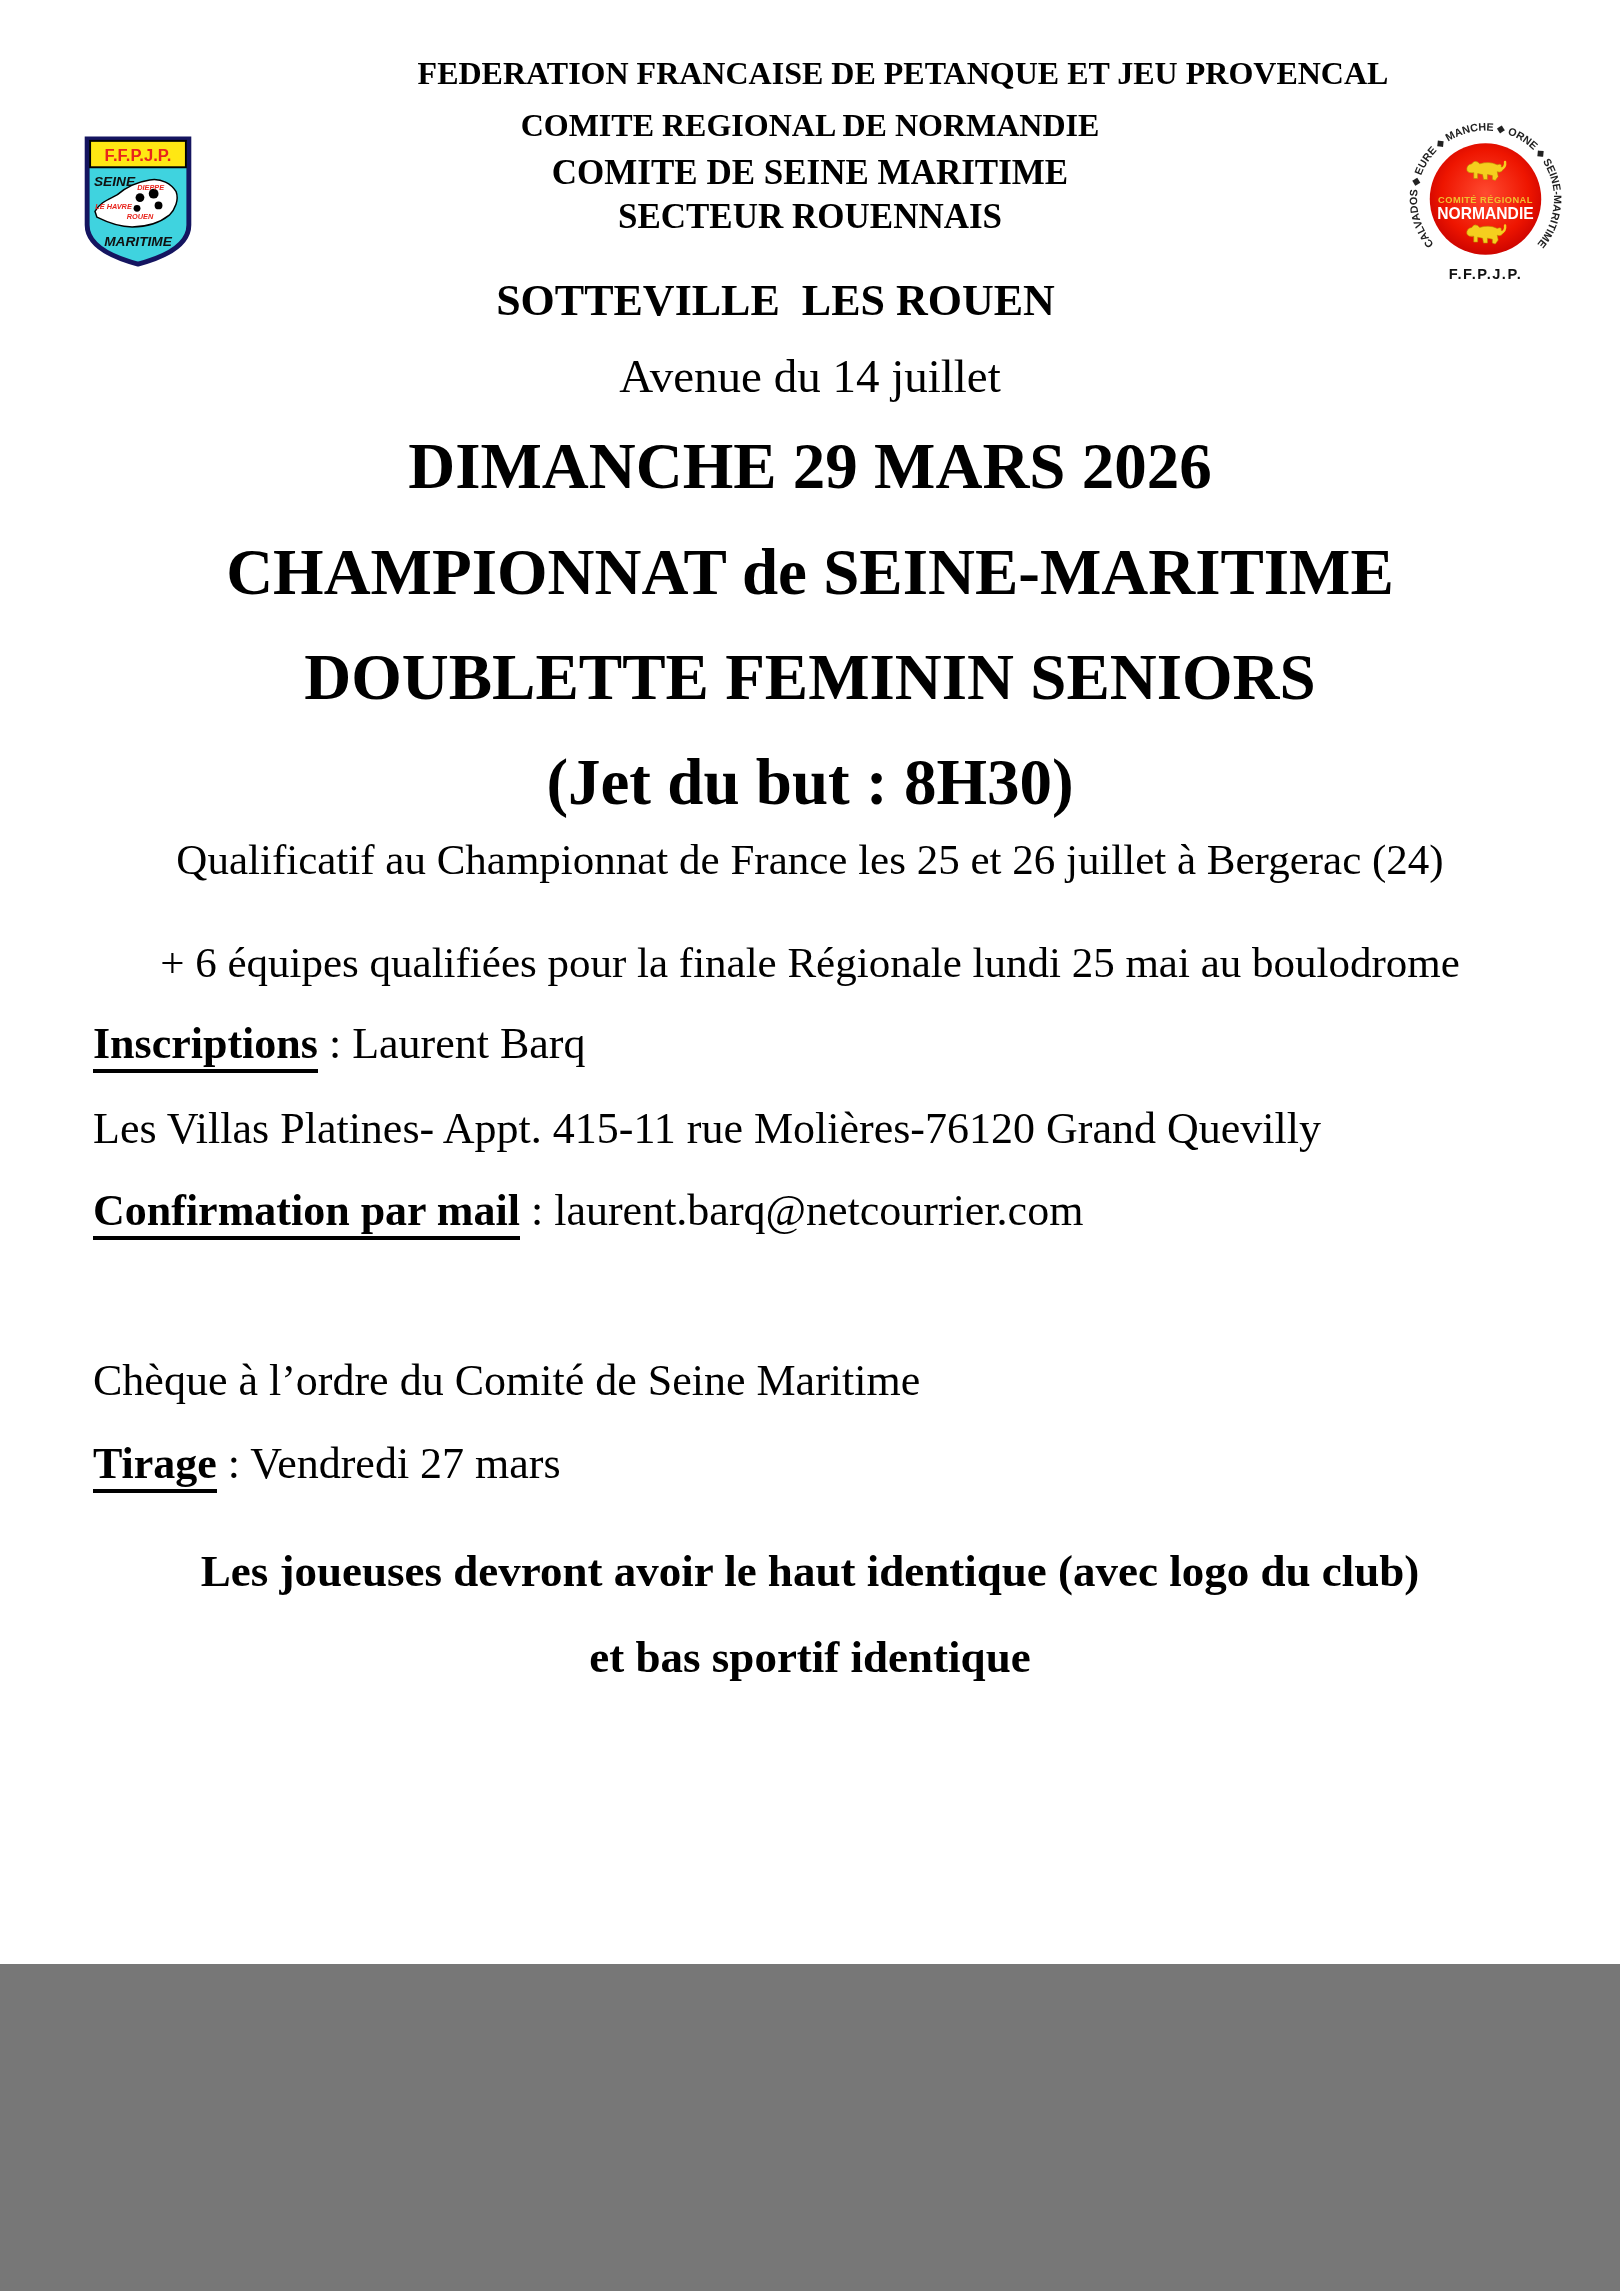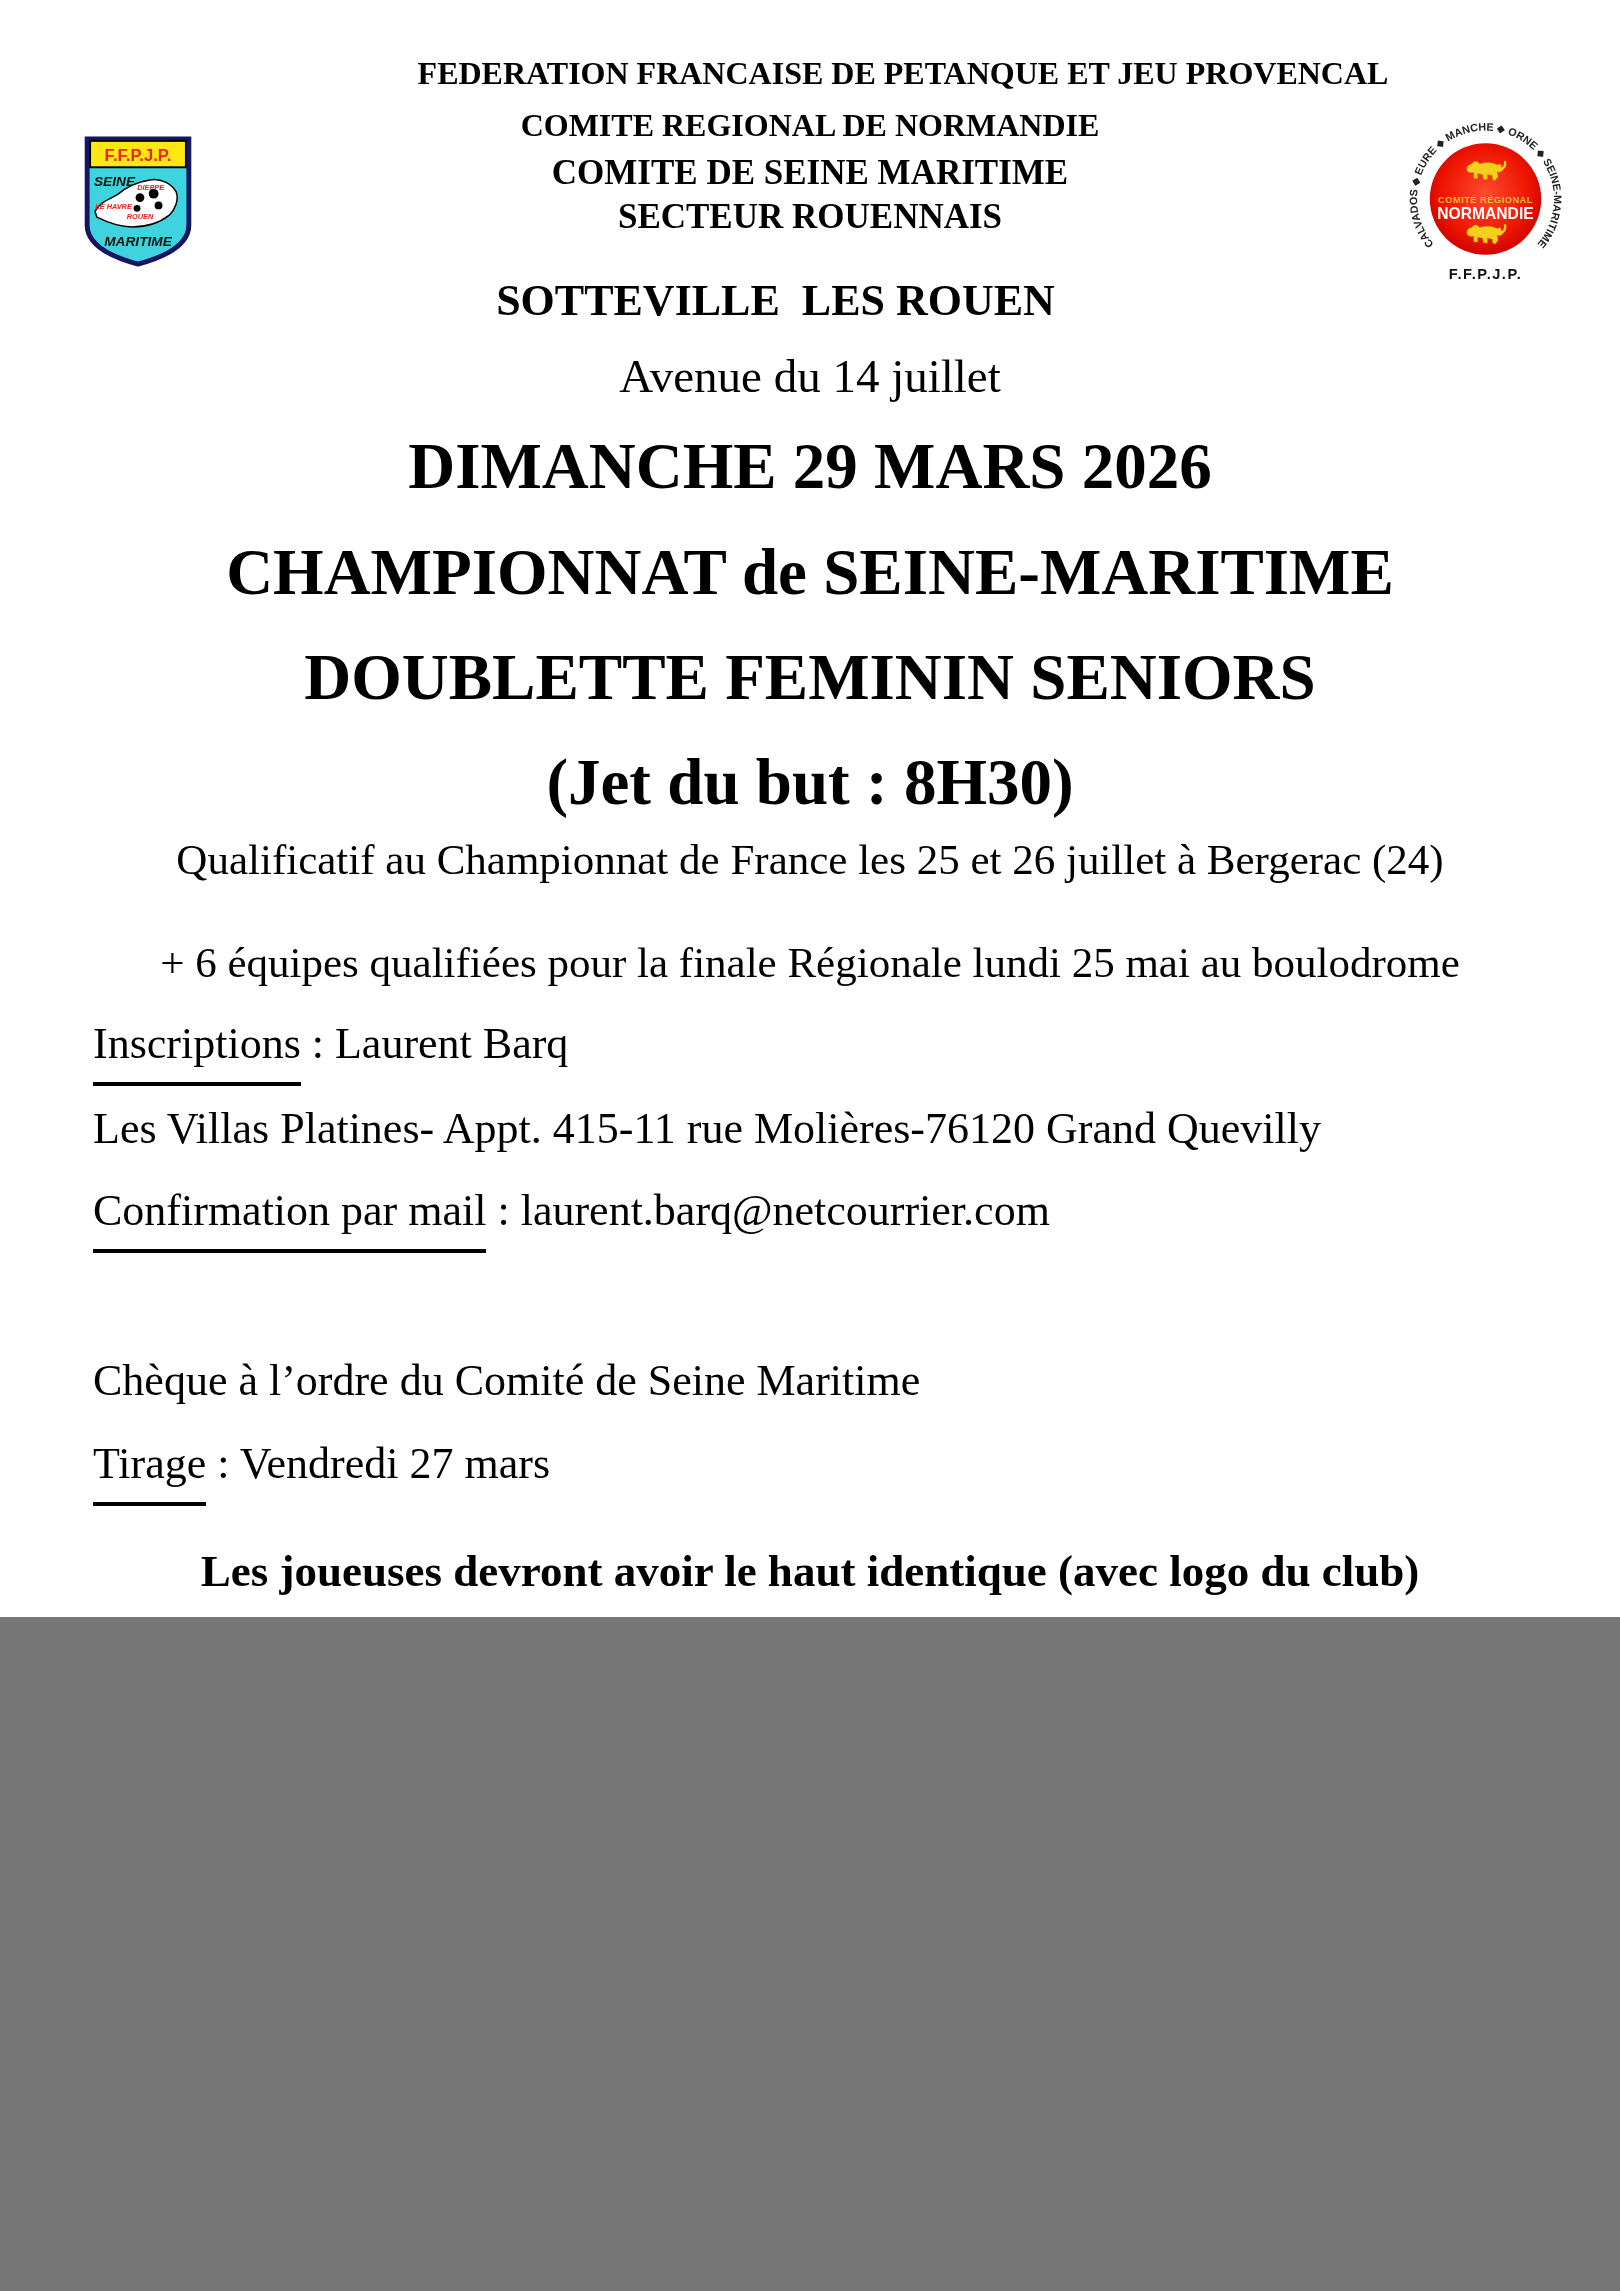--- a/index.html
+++ b/index.html
@@ -1,31 +1,31 @@
 <!DOCTYPE html>
 <html><head>
 <meta charset="utf-8">
 <style>
   html,body{margin:0;padding:0;background:#777;}
   .page{
-    position:relative;width:1620px;height:1617px;background:#ffffff;
+    position:relative;width:1620px;height:1964px;background:#ffffff;
     font-family:"Liberation Serif","DejaVu Serif",serif;color:#000;
     overflow:hidden;margin:0 auto;
   }
   .abs{position:absolute;}
   .center-line{position:absolute;left:39px;right:39px;text-align:center;white-space:nowrap;}
   .left-line{position:absolute;left:93px;right:39px;text-align:left;white-space:nowrap;}
   .org{font-weight:bold;font-size:32px;line-height:1.2;}
   .org-lg{font-weight:bold;font-size:35px;line-height:1.2;}
   .city{font-weight:bold;font-size:44px;line-height:1.1;padding-right:69px;}
   .addr{font-size:47px;line-height:1.1;font-family:Liberation Serif, serif;}
   .big{font-weight:bold;font-size:65px;line-height:1.1;}
   .body-txt{font-size:44px;line-height:1.15;}
   .qualif{font-size:43px;line-height:1.15;}
-  .lbl{font-weight:normal;border-bottom:4.9px solid #000;padding-bottom:14px;}
+  .lbl{font-weight:bold;border-bottom:4.9px solid #000;padding-bottom:1px;}
   .note{font-weight:bold;font-size:45px;line-height:1.15;margin-top:25px;}
   .shift-r{padding-left:186px;}
   svg text{font-family:"Liberation Sans","DejaVu Sans",sans-serif;}
 </style>
 </head>
 <body>
 
 <div class="page">
 
   <div class="center-line org shift-r" style="top:54px">FEDERATION FRANCAISE DE PETANQUE ET JEU PROVENCAL</div>

